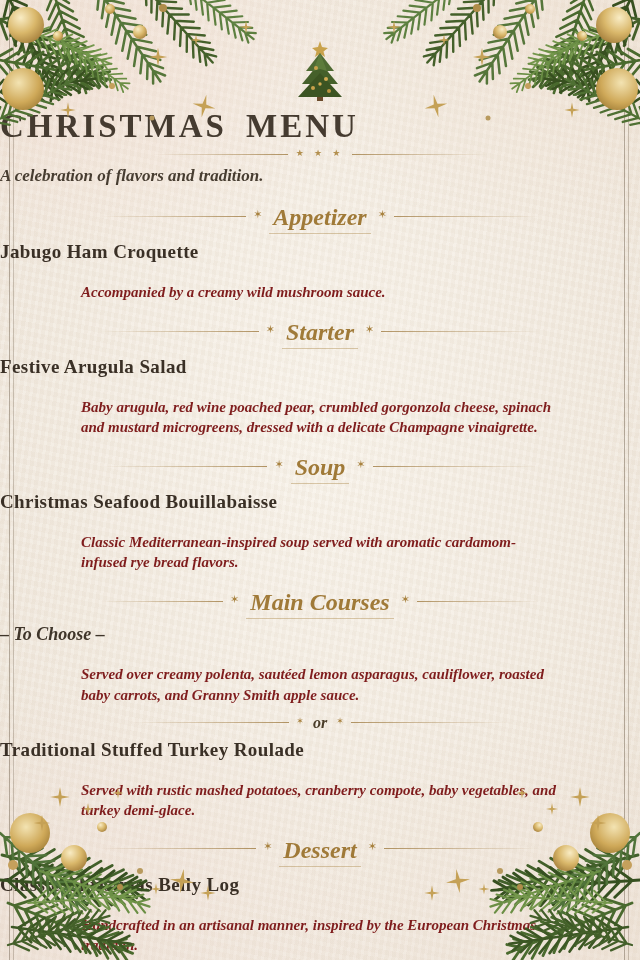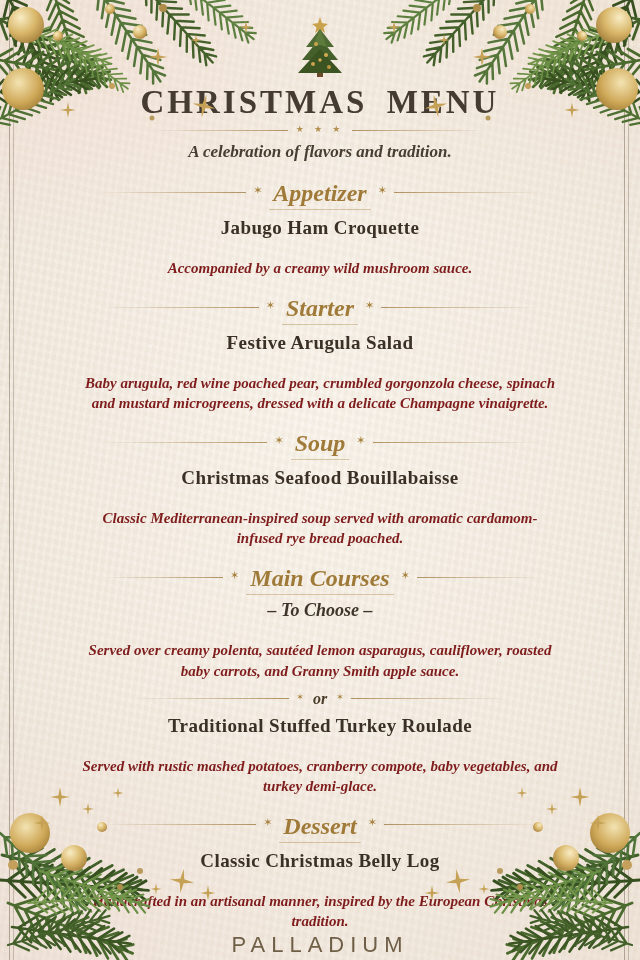--- a/index.html
+++ b/index.html
@@ -22,21 +22,21 @@
   .frame-left{left:9px;}
   .frame-right{right:11px;}
 
   .deco{position:absolute;z-index:3;pointer-events:none;}
   .deco use{fill:none;stroke-linecap:round;}
   .tl{top:0;left:0;}
   .tr{top:0;right:0;transform:scaleX(-1);}
   .bl{bottom:0;left:0;}
   .br{bottom:0;right:0;transform:scaleX(-1);}
 
-  .content{position:absolute;inset:0;z-index:2;text-align:center;padding-top:16px;box-sizing:border-box;}
+  .content{position:absolute;inset:0;z-index:2;padding-top:40px;box-sizing:border-box;}
 
   .tree{display:block;margin:0 auto;}
 
   .title{font-size:33px;font-weight:700;letter-spacing:3px;word-spacing:8px;color:#453b30;margin:6px 0 4px;}
 
   .rule-row{display:flex;align-items:center;justify-content:center;margin:0 auto;}
   .rule-row .lineL{flex:1;height:1px;background:linear-gradient(90deg, rgba(170,132,72,0), rgba(160,124,66,0.8));}
   .rule-row .lineR{flex:1;height:1px;background:linear-gradient(90deg, rgba(160,124,66,0.8), rgba(170,132,72,0));}
   .title-rule{width:336px;}
   .title-rule .stars{font-size:9px;color:#b3904f;letter-spacing:4px;padding:0 8px;transform:translateY(-1px);}
@@ -202,21 +202,21 @@
   <div class="desc">Baby arugula, red wine poached pear, crumbled gorgonzola cheese, spinach and mustard microgreens, dressed with a delicate Champagne vinaigrette.</div>
 
   <div class="rule-row sec-row sec-mid">
     <div class="lineL"></div>
     <span class="sec-star">✶</span>
     <span class="sec-word">Soup</span>
     <span class="sec-star">✶</span>
     <div class="lineR"></div>
   </div>
   <div class="dish">Christmas Seafood Bouillabaisse</div>
-  <div class="desc">Classic Mediterranean-inspired soup served with aromatic cardamom-infused rye bread poached.</div>
+  <div class="desc">Classic Mediterranean-inspired soup served with aromatic cardamom-infused rye bread flavors.</div>
 
   <div class="rule-row sec-row sec-mid">
     <div class="lineL"></div>
     <span class="sec-star">✶</span>
     <span class="sec-word">Main Courses</span>
     <span class="sec-star">✶</span>
     <div class="lineR"></div>
   </div>
   <div class="tochoose">– To Choose –</div>
 

